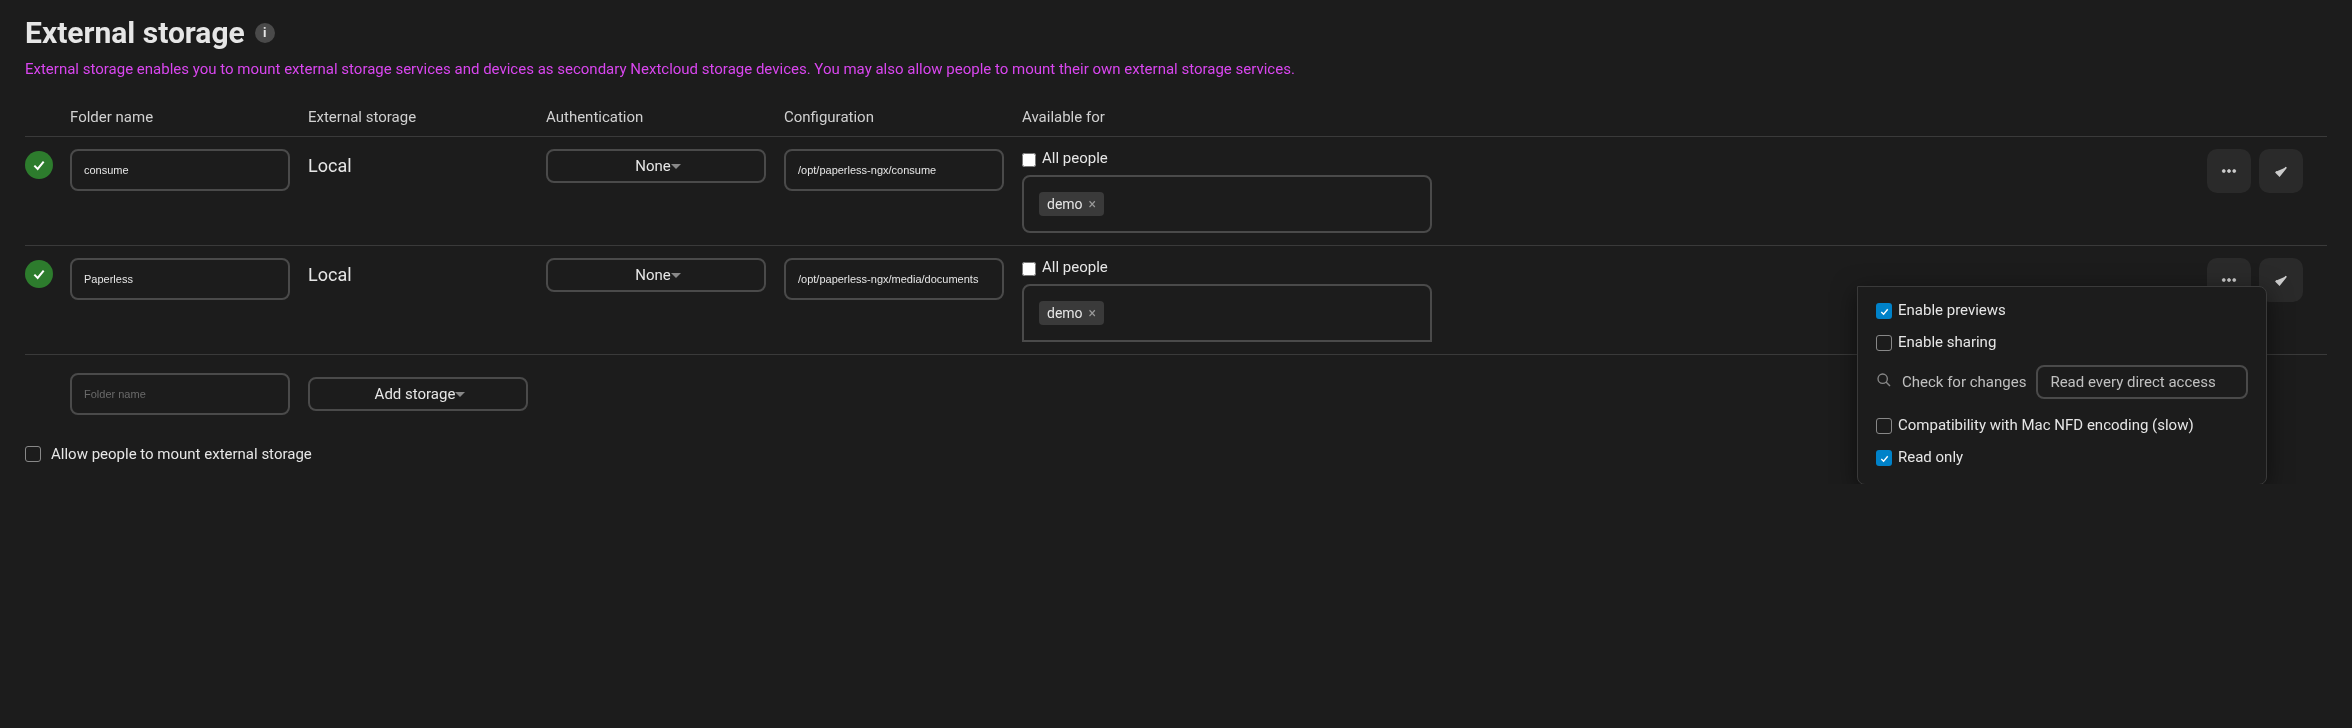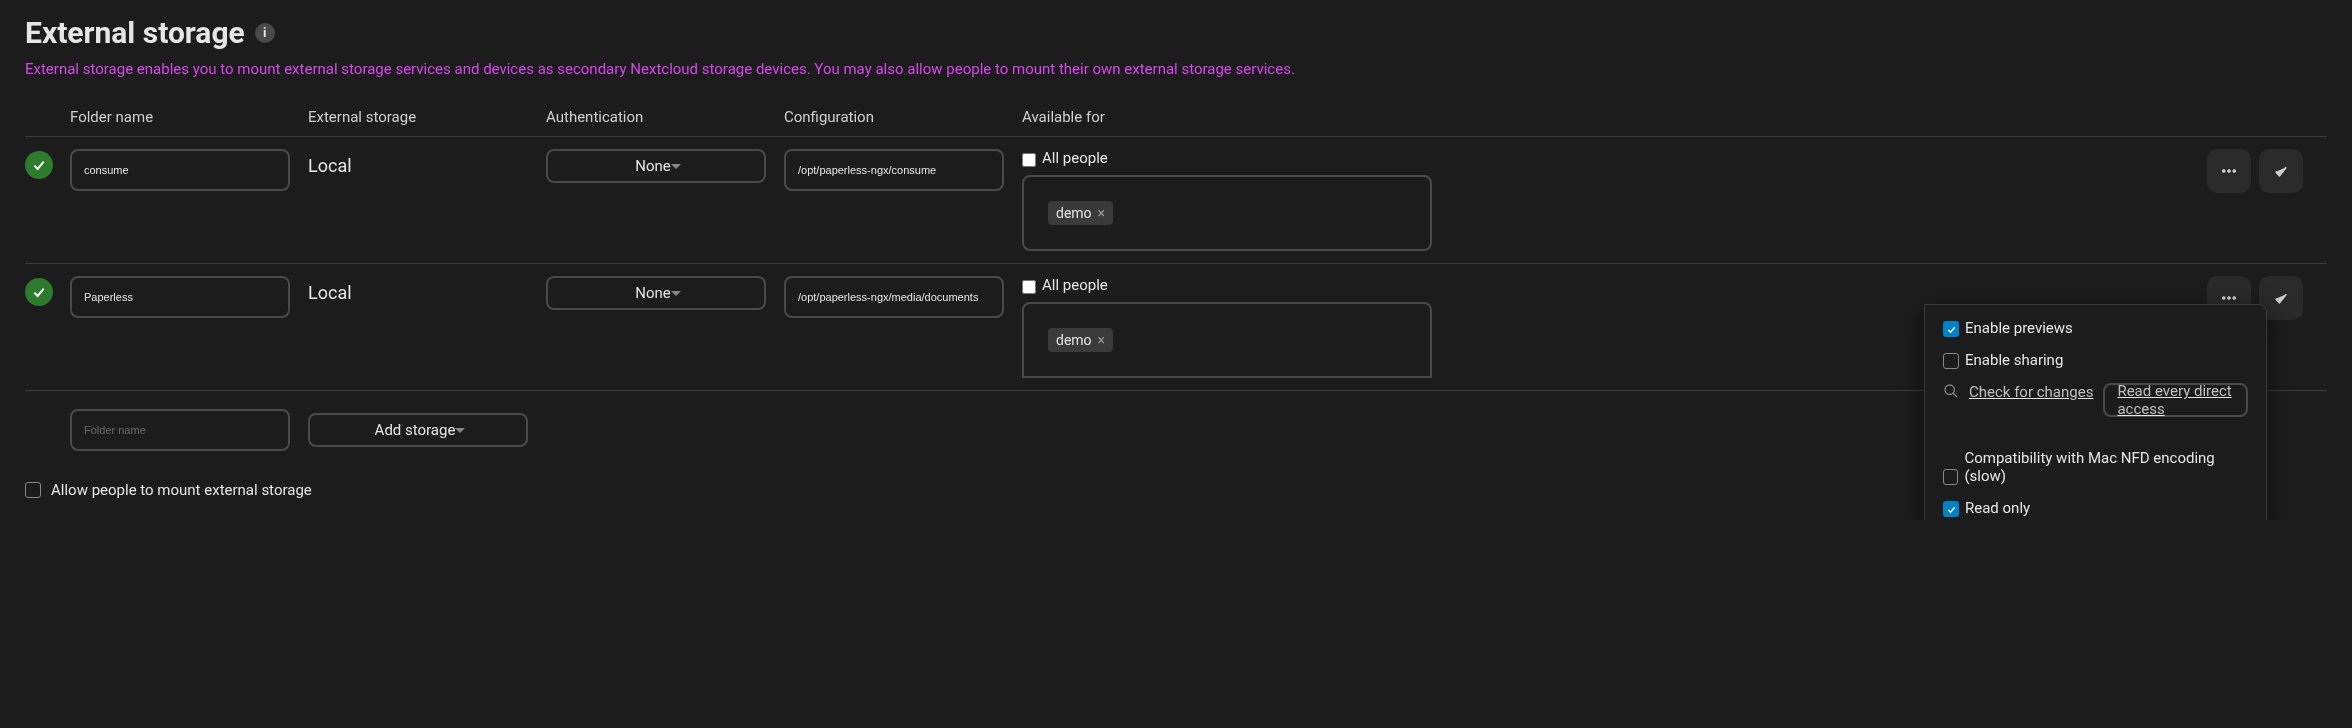--- a/index.html
+++ b/index.html
@@ -126,21 +126,21 @@
     input[type="checkbox"] {
       width: 14px;
       height: 14px;
       accent-color: #0082c9;
     }
     .tag-box {
       width: 410px;
       min-height: 48px;
       border: 2px solid #4a4a4a;
       border-radius: 8px;
-      padding: 24px;
+      padding: 15px;
       display: flex;
       flex-wrap: wrap;
       gap: 6px;
       align-items: flex-start;
     }
     .tag-box.open {
       border-bottom-left-radius: 0;
       border-bottom-right-radius: 0;
     }
     .tag {
@@ -170,21 +170,21 @@
       align-items: center;
       justify-content: center;
       cursor: pointer;
     }
     .icon-btn svg { width: 18px; height: 18px; stroke: #ccc; fill: #ccc; }
 
     .popup {
       position: absolute;
       top: 40px;
       right: 60px;
-      width: 343px;
+      width: 410px;
       background: #1c1c1c;
       border: 1px solid #3a3a3a;
       border-radius: 0 8px 8px 8px;
       padding: 14px 18px 18px 18px;
       z-index: 10;
       box-shadow: 0 6px 24px rgba(0,0,0,0.5);
     }
     .popup .checkbox-row { margin-bottom: 14px; }
     .popup .checkbox-row label { color: #e6e6e6; }
     .checked-box {
@@ -200,24 +200,23 @@
     .unchecked-box {
       width: 16px;
       height: 16px;
       border: 1.5px solid #888;
       border-radius: 3px;
       background: transparent;
     }
 
     .search-row {
       display: flex;
-      align-items: flex-start;
+      align-items: center;
       gap: 10px;
-      margin-bottom: 32px;
-      text-decoration: underline;
+      margin-bottom: 17px;
     }
     .search-row .search-icon { color: #888; }
     .search-row span { color: #c0c0c0; }
     .freq-select {
       flex: 1;
       height: 34px;
       border: 2px solid #4a4a4a;
       border-radius: 8px;
       display: flex;
       align-items: center;

